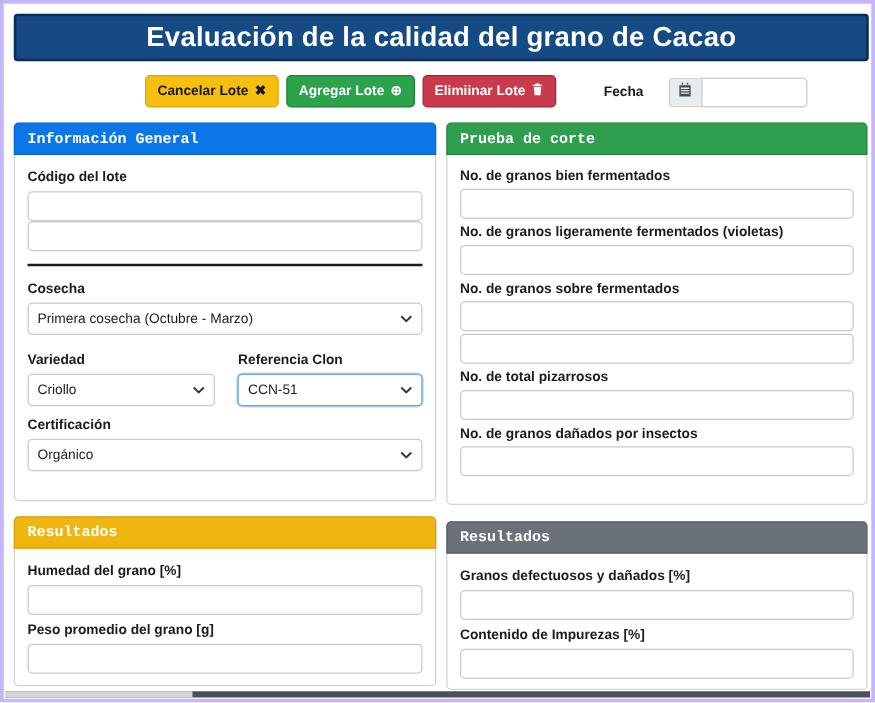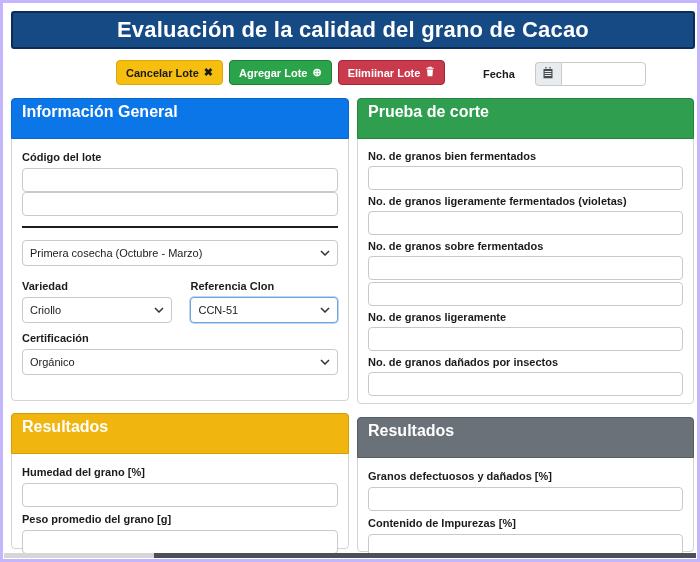--- a/index.html
+++ b/index.html
@@ -57,25 +57,26 @@
     font-size: 11px; padding: 0 6px; outline: none;
     font-family: "Liberation Sans", sans-serif;
   }
 
   
   .panel {
     position: absolute; background: #ffffff;
     border: 1px solid #d3d3d3; border-radius: 4px;
   }
   .panel-header {
-    height: 41px; margin: -1px -1px 0 -1px;
+    height: 26px; margin: -1px -1px 0 -1px;
     border-radius: 4px 4px 0 0;
     padding: 5px 10px;
-    font-size: 16px; font-weight: bold; color: #ffffff;
+    font-size: 12px; font-weight: bold; color: #ffffff;
     line-height: 15px;
+    font-family: Liberation Mono, monospace;
   }
   .panel-body { padding: 6px 10px 10px 10px; }
 
   #p-general { left: 8px;  top: 95px;  width: 338px; height: 303px; }
   #p-corte   { left: 354px; top: 95px;  width: 337px; height: 306px; }
   #p-res-l   { left: 8px;  top: 410px; width: 338px; height: 136px; }
   #p-res-r   { left: 354px; top: 414px; width: 337px; height: 135px; }
 
   #p-general .panel-header { background: #0b76e8; border: 1px solid #0967cc; }
   #p-corte   .panel-header { background: #2f9e4f; border: 1px solid #268441; }
@@ -175,20 +176,21 @@
   <div class="panel" id="p-general">
     <div class="panel-header">Información General</div>
     <div class="panel-body">
       <label class="flabel">Código del lote</label>
       <input class="finput" type="text" value="" style="">
 
       <input class="finput" type="text" value="" style="">
 
       <hr class="sep">
 
+      <label class="flabel">Cosecha</label>
       <span class="selwrap">
         <select class="fselect">
           <option>Primera cosecha (Octubre - Marzo)</option>
         </select>
         <span class="chev">
           <svg width="10" height="6" viewBox="0 0 10 6">
               <polyline points="1,1 5,5 9,1" stroke="#333" stroke-width="1.5" fill="none"></polyline>
             </svg>
         </span>
       </span>
@@ -243,21 +245,21 @@
       <input class="finput" type="text" value="" style="">
 
       <label class="flabel">No. de granos ligeramente fermentados (violetas)</label>
       <input class="finput" type="text" value="" style="">
 
       <label class="flabel">No. de granos sobre fermentados</label>
       <input class="finput" type="text" value="" style="">
 
       <input class="finput" type="text" value="" style="">
 
-      <label class="flabel">No. de granos ligeramente</label>
+      <label class="flabel">No. de total pizarrosos</label>
       <input class="finput" type="text" value="" style="">
 
       <label class="flabel">No. de granos dañados por insectos</label>
       <input class="finput" type="text" value="" style="">
     </div>
   </div>
 
   <div class="panel" id="p-res-l">
     <div class="panel-header">Resultados</div>
     <div class="panel-body">

